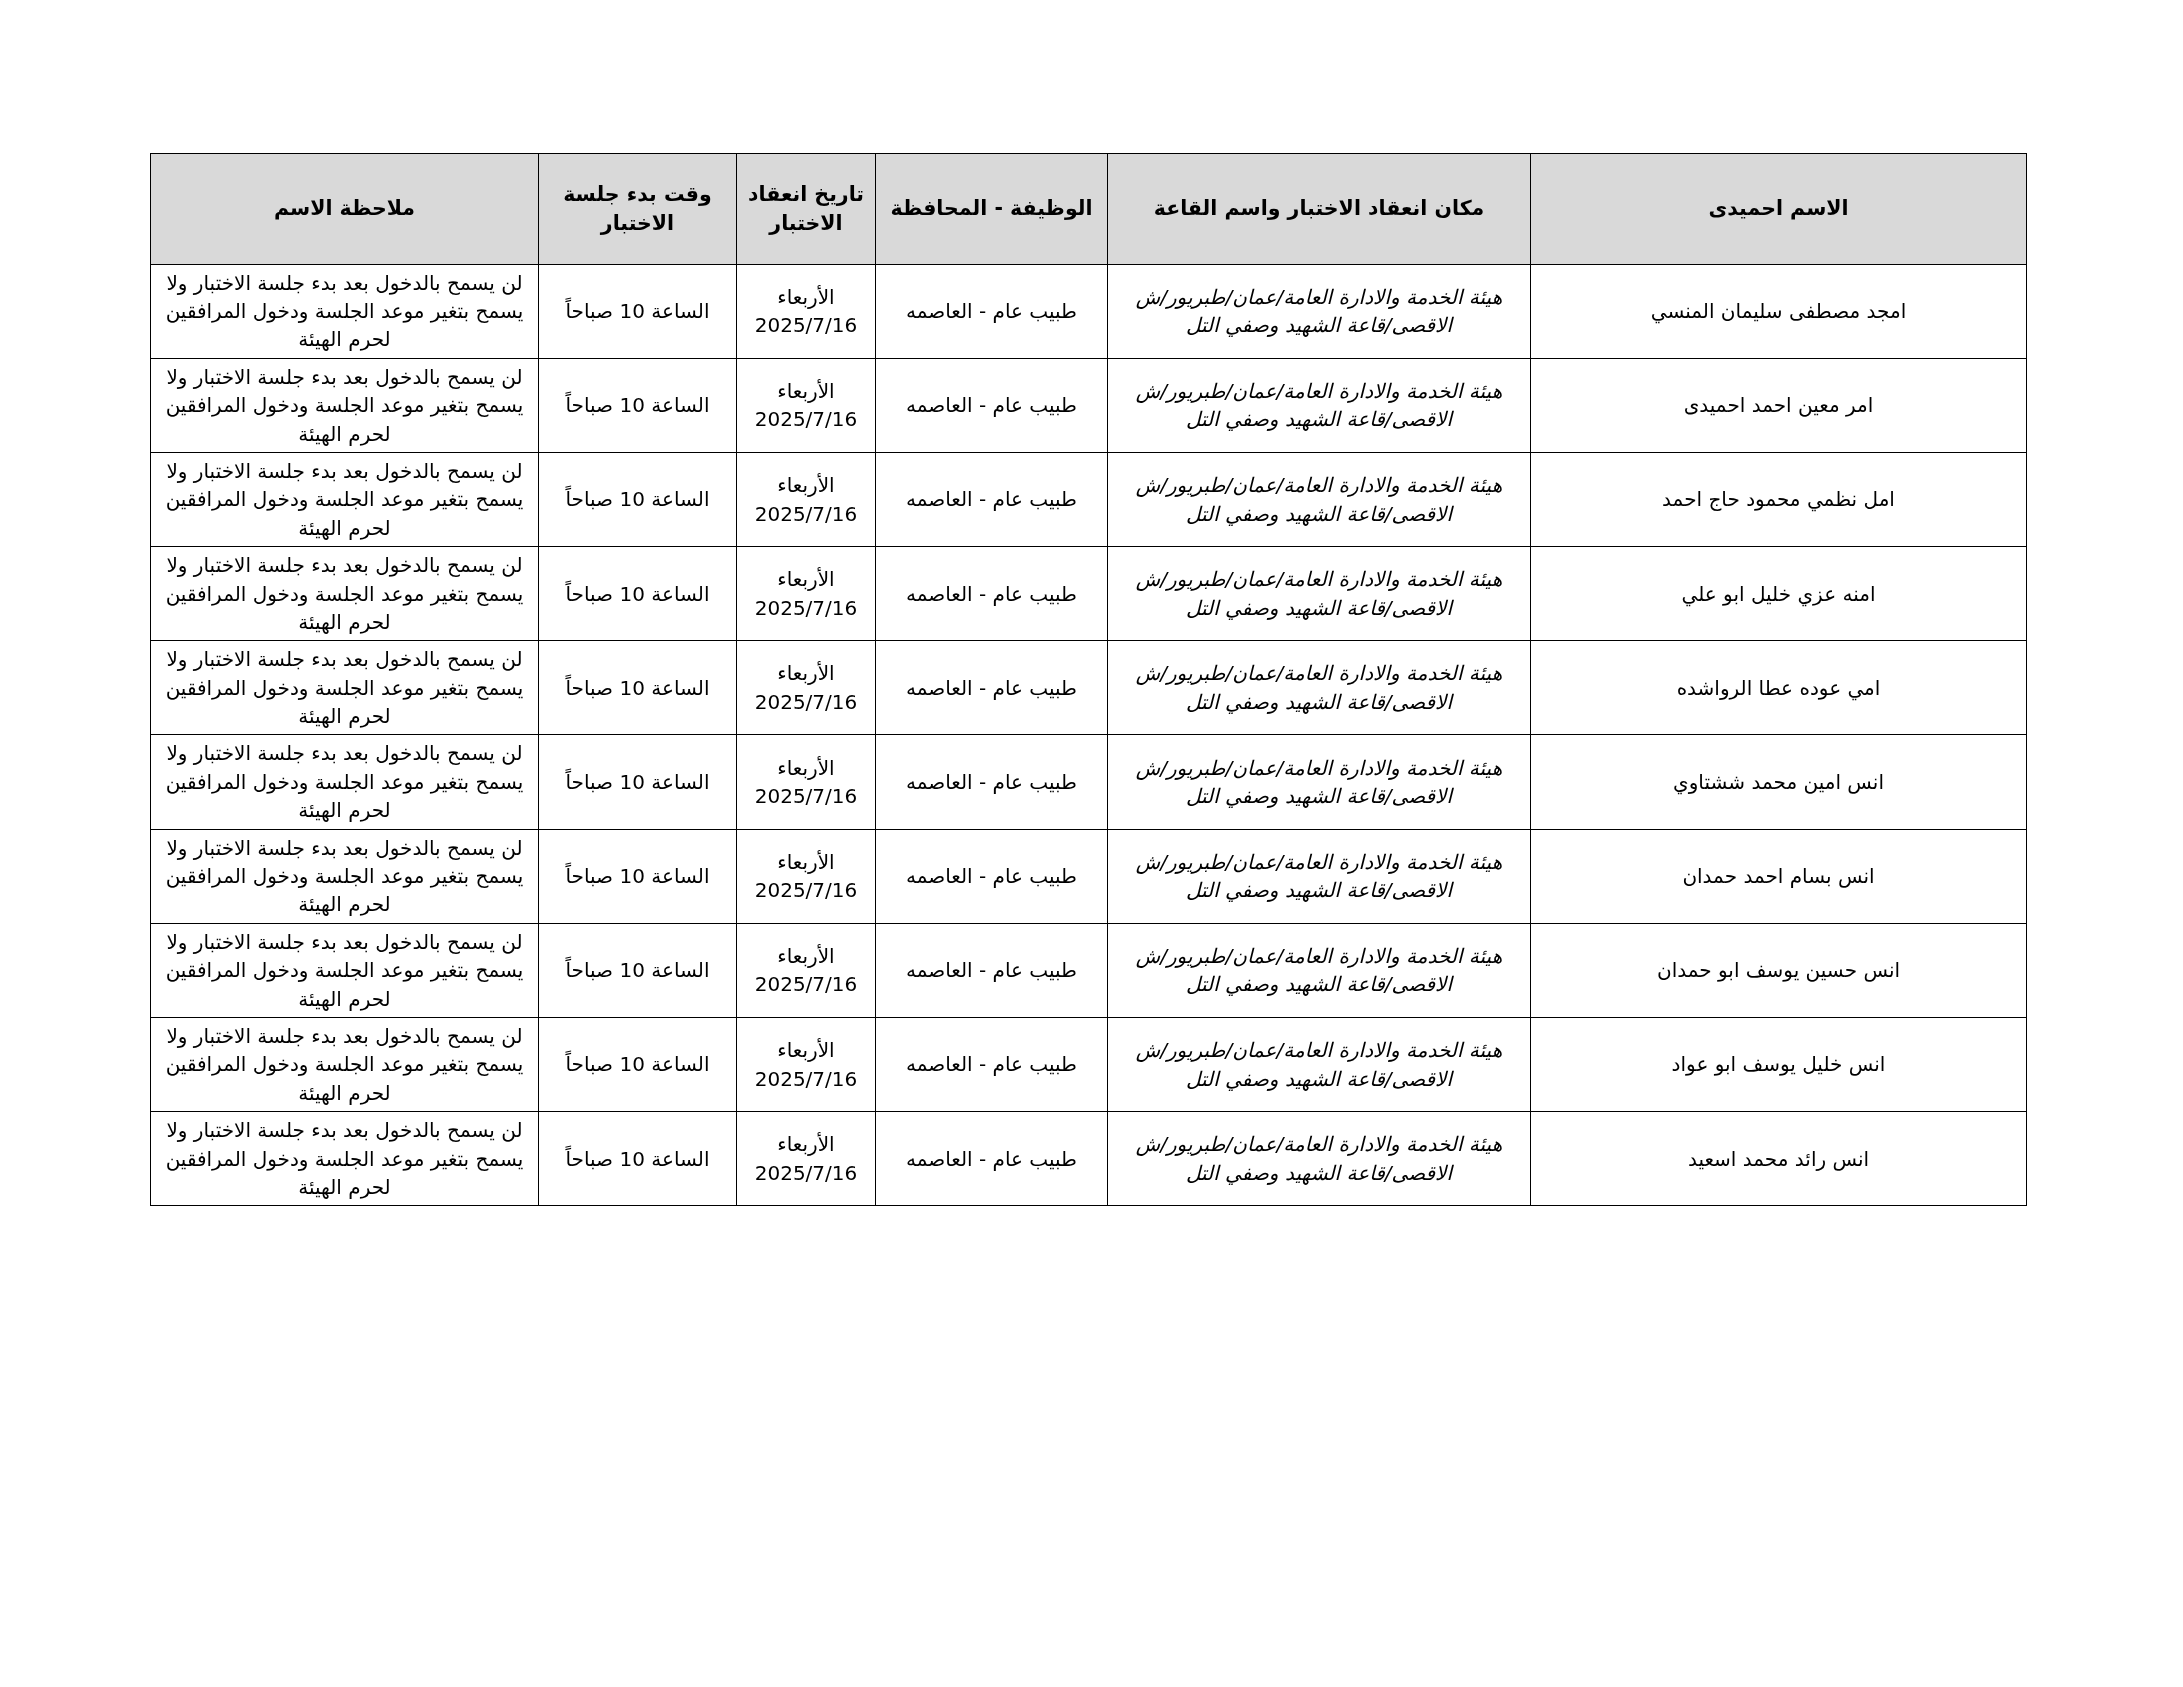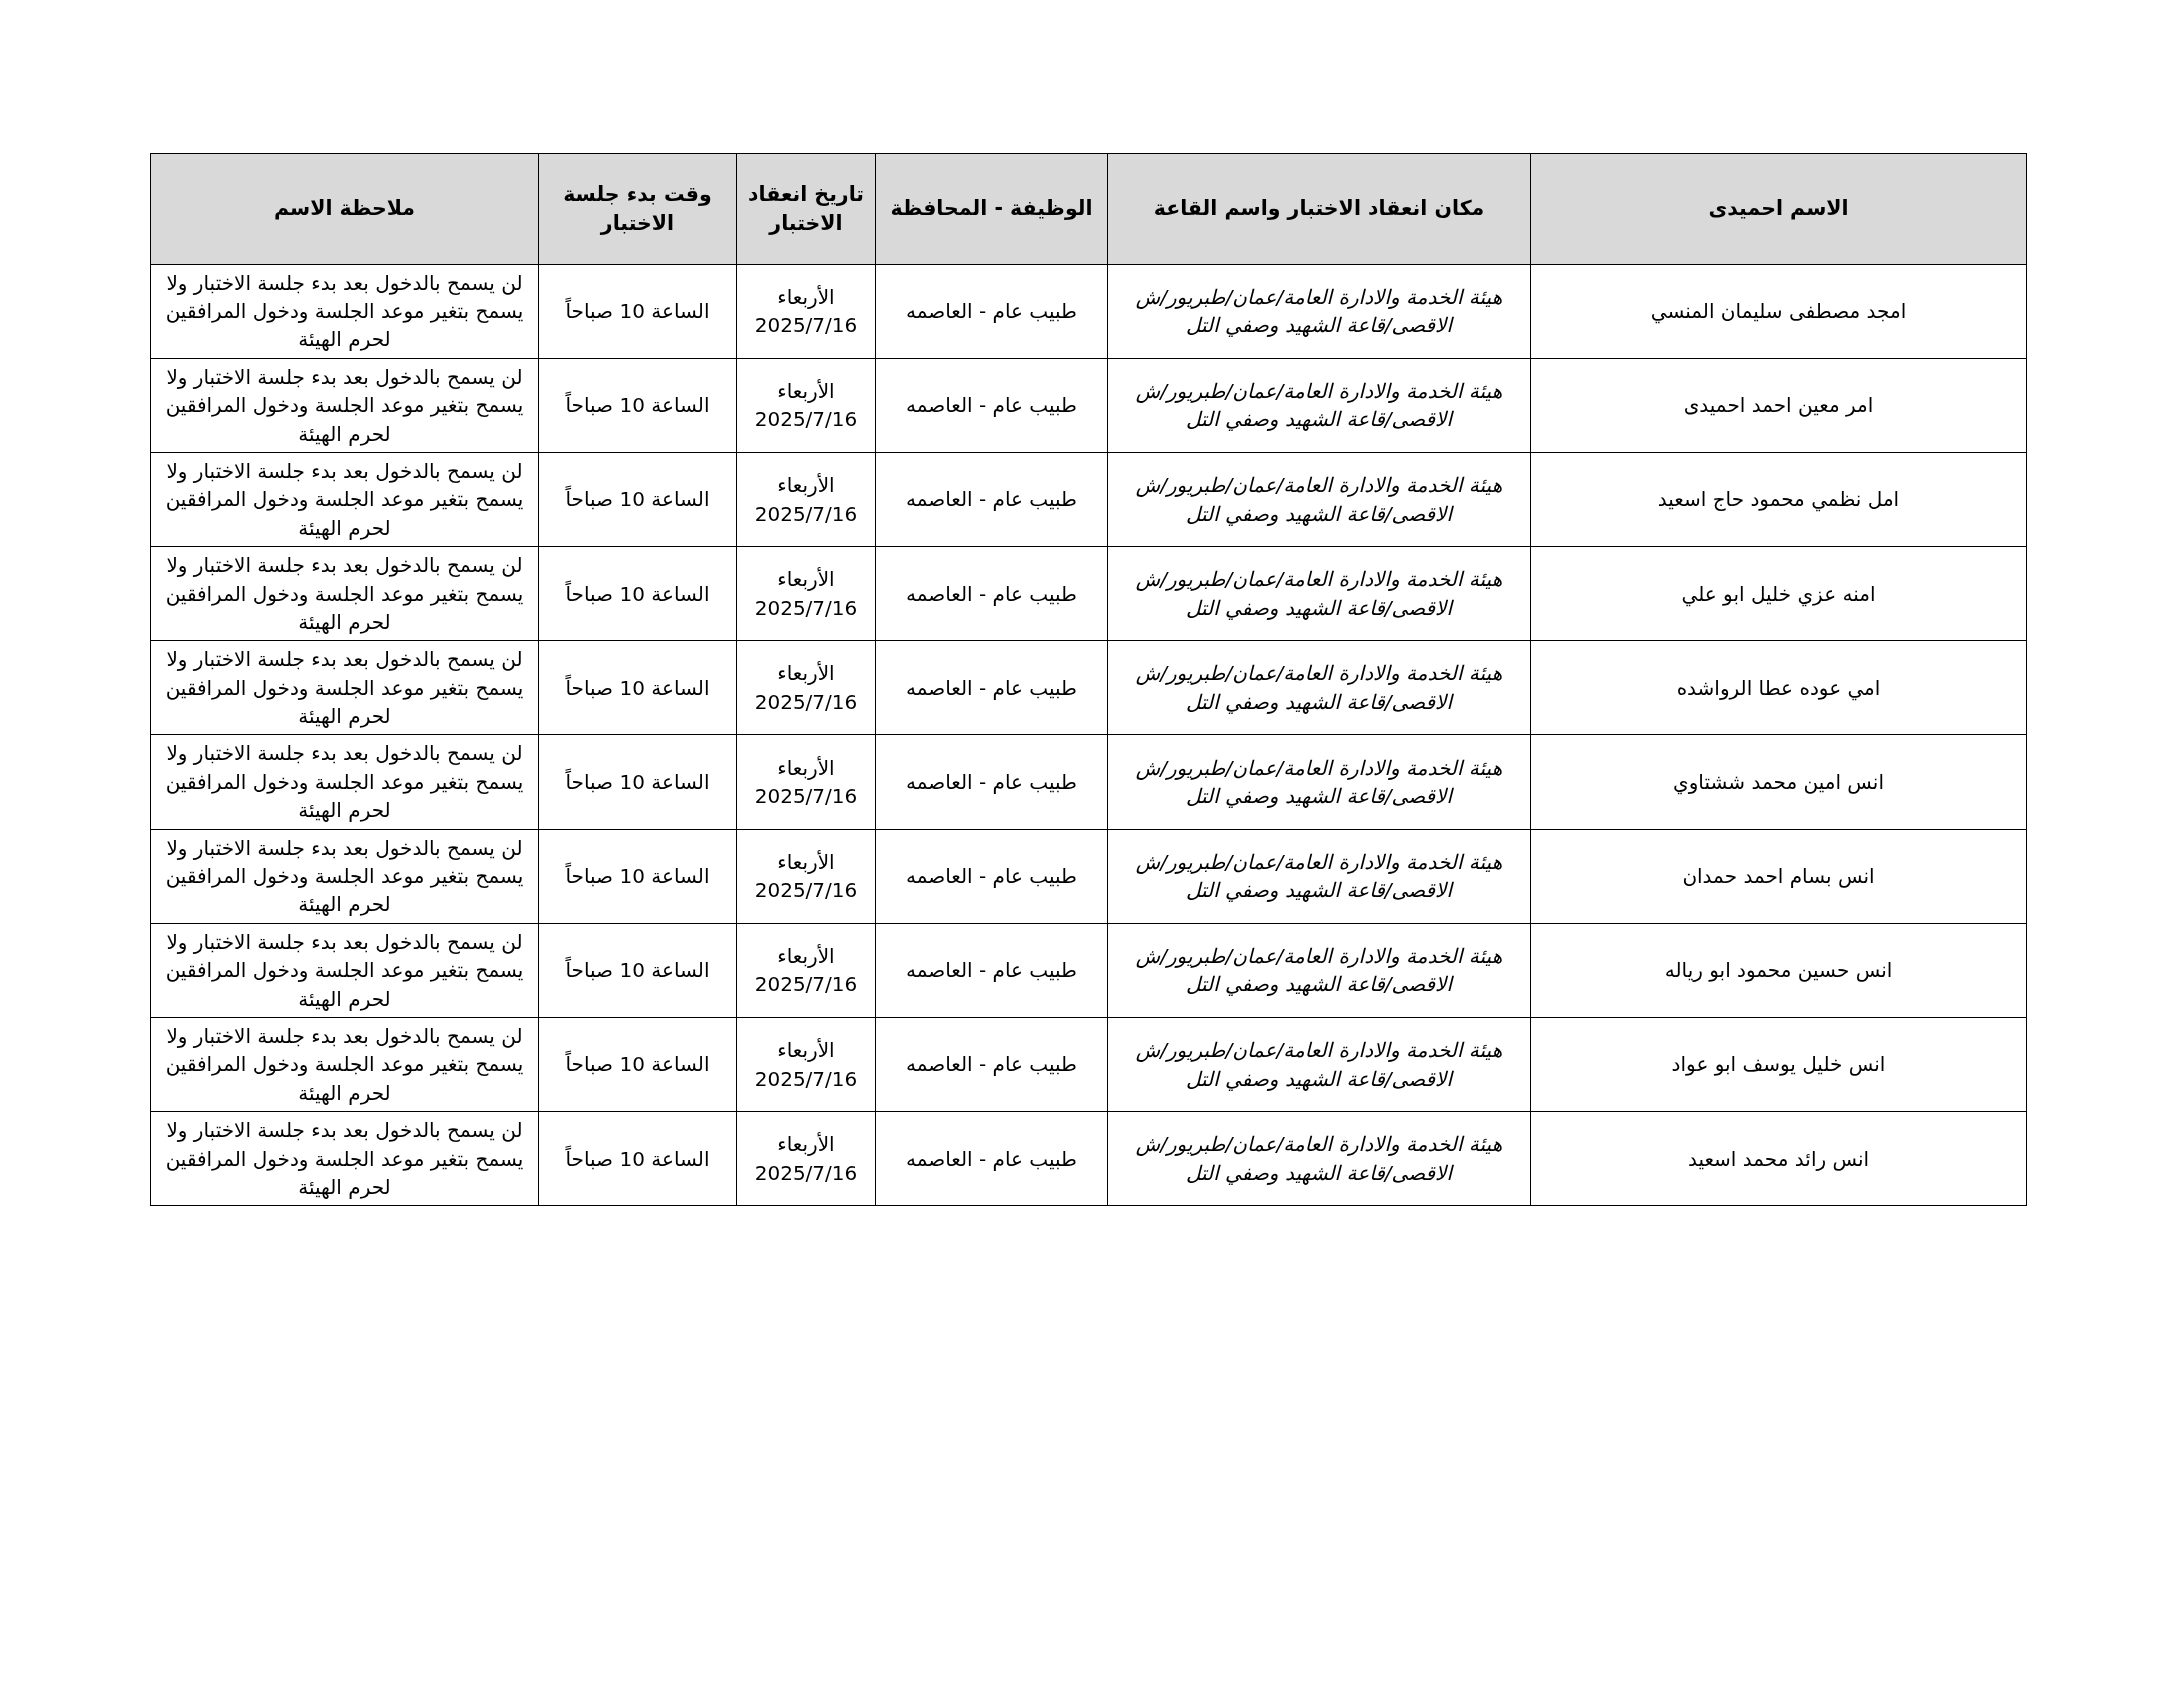--- a/index.html
+++ b/index.html
@@ -122,21 +122,21 @@
       </tr>
       <tr>
         <td class="cell-name">امر معين احمد احميدى</td>
         <td class="cell-place">هيئة الخدمة والادارة العامة/عمان/طبريور/ش الاقصى/قاعة الشهيد وصفي التل</td>
         <td class="cell-job">طبيب عام - العاصمه</td>
         <td class="cell-date">الأربعاء 2025/7/16</td>
         <td class="cell-time">الساعة 10 صباحاً</td>
         <td class="cell-note">لن يسمح بالدخول بعد بدء جلسة الاختبار ولا يسمح بتغير موعد الجلسة ودخول المرافقين لحرم الهيئة</td>
       </tr>
       <tr>
-        <td class="cell-name">امل نظمي محمود حاج اسعيد</td>
+        <td class="cell-name">امل نظمي محمود حاج احمد</td>
         <td class="cell-place">هيئة الخدمة والادارة العامة/عمان/طبريور/ش الاقصى/قاعة الشهيد وصفي التل</td>
         <td class="cell-job">طبيب عام - العاصمه</td>
         <td class="cell-date">الأربعاء 2025/7/16</td>
         <td class="cell-time">الساعة 10 صباحاً</td>
         <td class="cell-note">لن يسمح بالدخول بعد بدء جلسة الاختبار ولا يسمح بتغير موعد الجلسة ودخول المرافقين لحرم الهيئة</td>
       </tr>
       <tr>
         <td class="cell-name">امنه عزي خليل ابو علي</td>
         <td class="cell-place">هيئة الخدمة والادارة العامة/عمان/طبريور/ش الاقصى/قاعة الشهيد وصفي التل</td>
         <td class="cell-job">طبيب عام - العاصمه</td>
@@ -162,21 +162,21 @@
       </tr>
       <tr>
         <td class="cell-name">انس بسام احمد حمدان</td>
         <td class="cell-place">هيئة الخدمة والادارة العامة/عمان/طبريور/ش الاقصى/قاعة الشهيد وصفي التل</td>
         <td class="cell-job">طبيب عام - العاصمه</td>
         <td class="cell-date">الأربعاء 2025/7/16</td>
         <td class="cell-time">الساعة 10 صباحاً</td>
         <td class="cell-note">لن يسمح بالدخول بعد بدء جلسة الاختبار ولا يسمح بتغير موعد الجلسة ودخول المرافقين لحرم الهيئة</td>
       </tr>
       <tr>
-        <td class="cell-name">انس حسين محمود ابو رياله</td>
+        <td class="cell-name">انس حسين يوسف ابو حمدان</td>
         <td class="cell-place">هيئة الخدمة والادارة العامة/عمان/طبريور/ش الاقصى/قاعة الشهيد وصفي التل</td>
         <td class="cell-job">طبيب عام - العاصمه</td>
         <td class="cell-date">الأربعاء 2025/7/16</td>
         <td class="cell-time">الساعة 10 صباحاً</td>
         <td class="cell-note">لن يسمح بالدخول بعد بدء جلسة الاختبار ولا يسمح بتغير موعد الجلسة ودخول المرافقين لحرم الهيئة</td>
       </tr>
       <tr>
         <td class="cell-name">انس خليل يوسف ابو عواد</td>
         <td class="cell-place">هيئة الخدمة والادارة العامة/عمان/طبريور/ش الاقصى/قاعة الشهيد وصفي التل</td>
         <td class="cell-job">طبيب عام - العاصمه</td>

